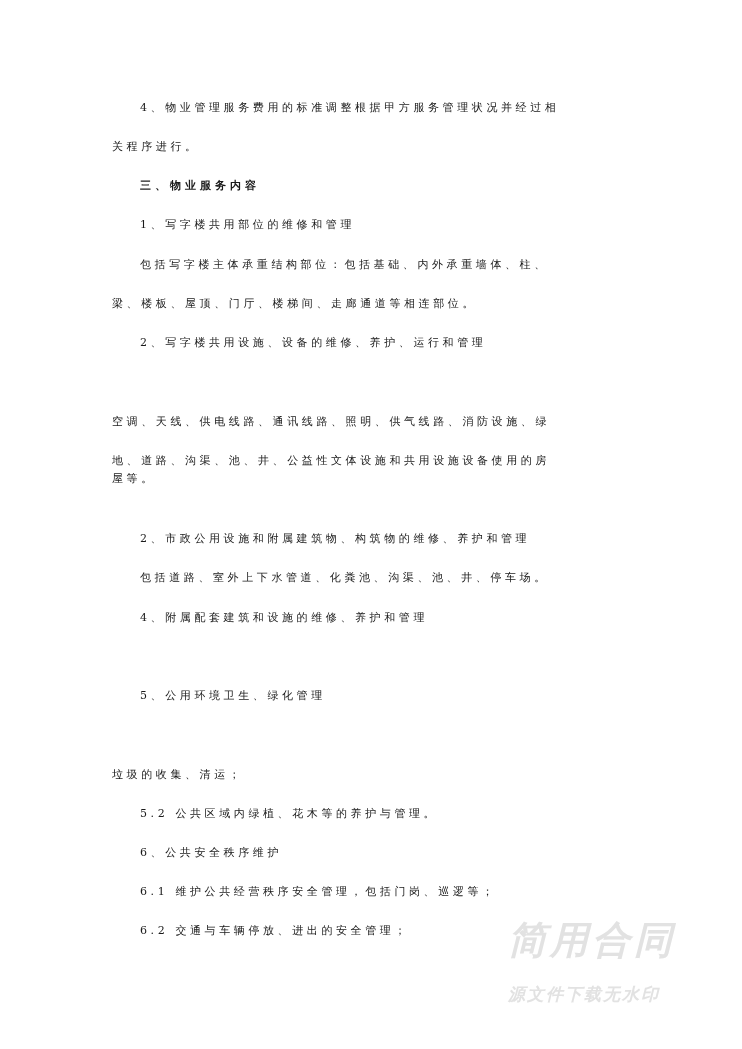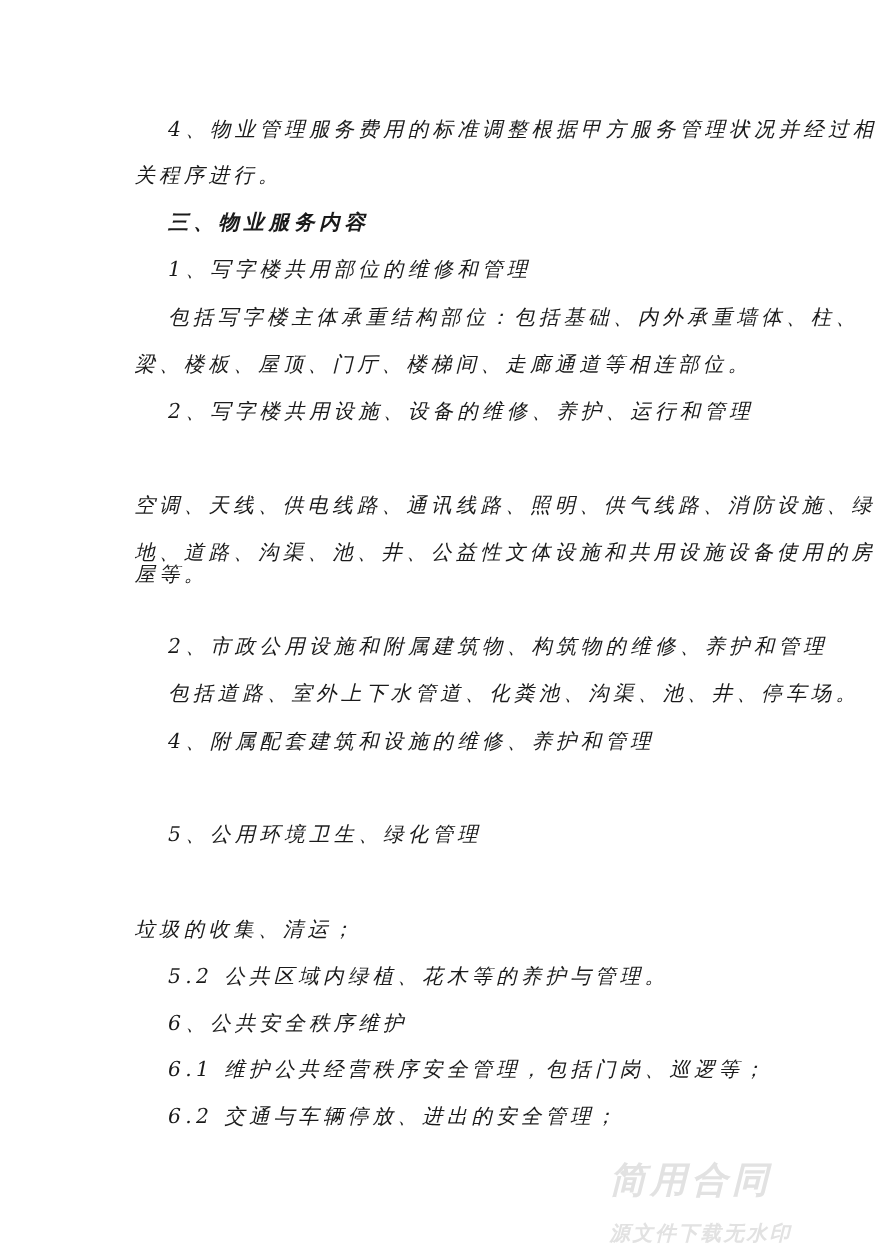--- a/index.html
+++ b/index.html
@@ -2,31 +2,31 @@
 <html><head>
 <meta charset="utf-8">
 <style>
   html, body { margin: 0; padding: 0; }
   body {
     width: 742px; height: 1049px; background: #ffffff; position: relative; overflow: hidden;
     font-family: "DejaVu Serif", "Liberation Serif", serif; color: #1a1a1a;
   }
   .page { position: absolute; left: 0; top: 0; width: 742px; height: 1049px; }
   .line {
-    position: absolute; left: 112px; width: 520px; font-size: 17px; line-height: 22px;
-    white-space: nowrap; letter-spacing: 3.6px; font-style: italic;
+    position: absolute; left: 112px; width: 520px; font-size: 11px; line-height: 22px;
+    white-space: nowrap; letter-spacing: 3.6px;
   }
   .indent { left: 140px; }
   .bold { font-weight: bold; font-family: "DejaVu Sans", "Liberation Sans", sans-serif; letter-spacing: 4px; }
   .watermark {
     position: absolute; left: 508px; top: 918px; width: 200px; text-align: left;
     color: #e2e2e2; font-family: "DejaVu Sans", "Liberation Sans", sans-serif; font-style: italic; font-weight: bold;
   }
-  .wm-title { font-size: 30px; letter-spacing: 4px; line-height: 44px; margin-top: 44px; }
-  .wm-sub { font-size: 17px; letter-spacing: 2px; line-height: 24px; margin-top: 10px; }
+  .wm-title { font-size: 38px; letter-spacing: 4px; line-height: 44px; }
+  .wm-sub { font-size: 17px; letter-spacing: 2px; line-height: 24px; margin-top: 20px; }
 </style>
 </head>
 <body>
 
 <div class="page">
   <div class="line indent" style="top:97px">4、物业管理服务费用的标准调整根据甲方服务管理状况并经过相</div>
   <div class="line" style="top:136px">关程序进行。</div>
   <div class="line indent bold" style="top:175px">三、物业服务内容</div>
   <div class="line indent" style="top:214px">1、写字楼共用部位的维修和管理</div>
   <div class="line indent" style="top:254px">包括写字楼主体承重结构部位：包括基础、内外承重墙体、柱、</div>

